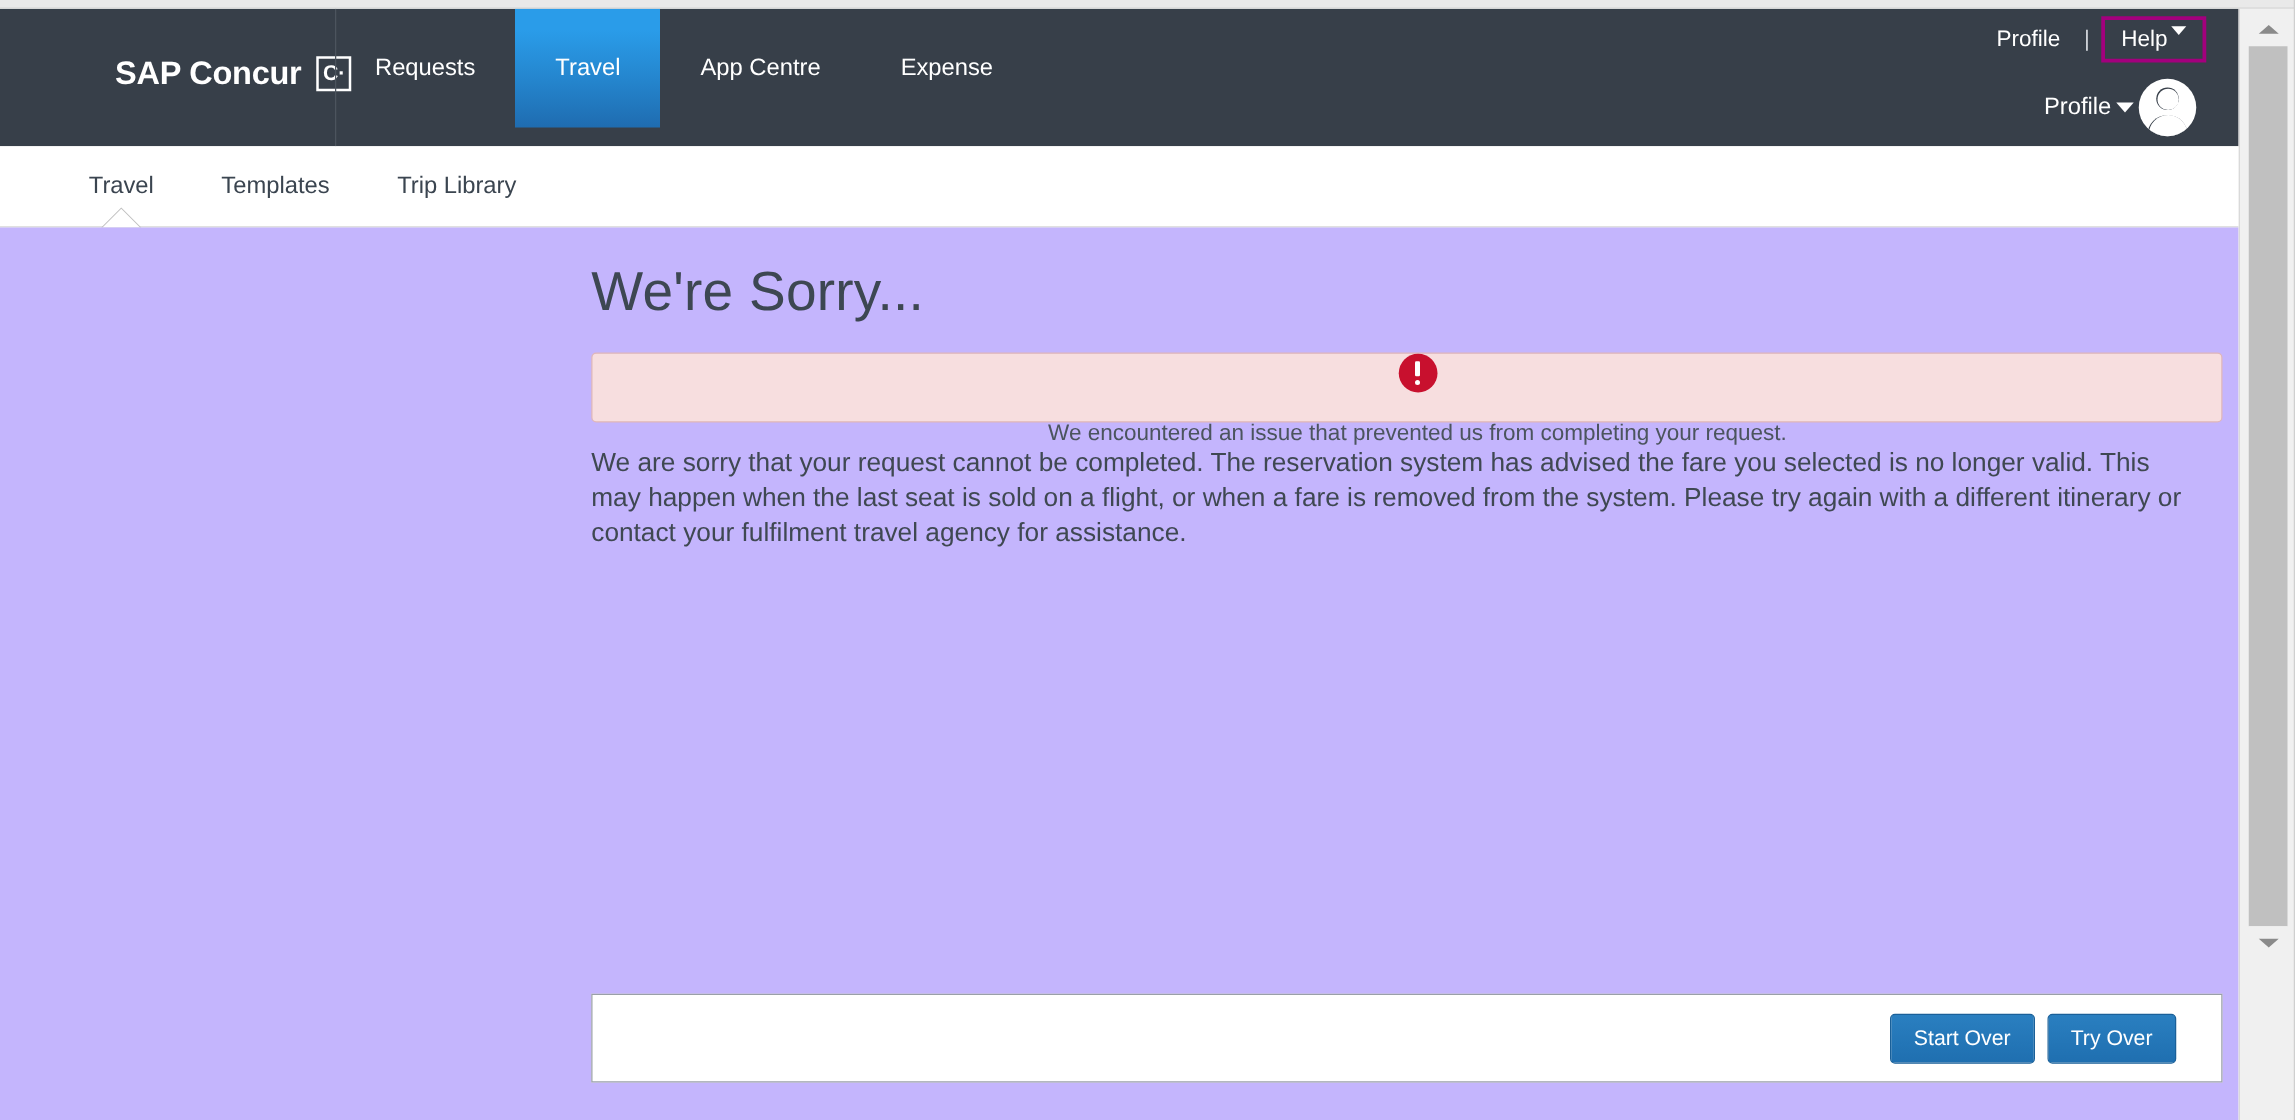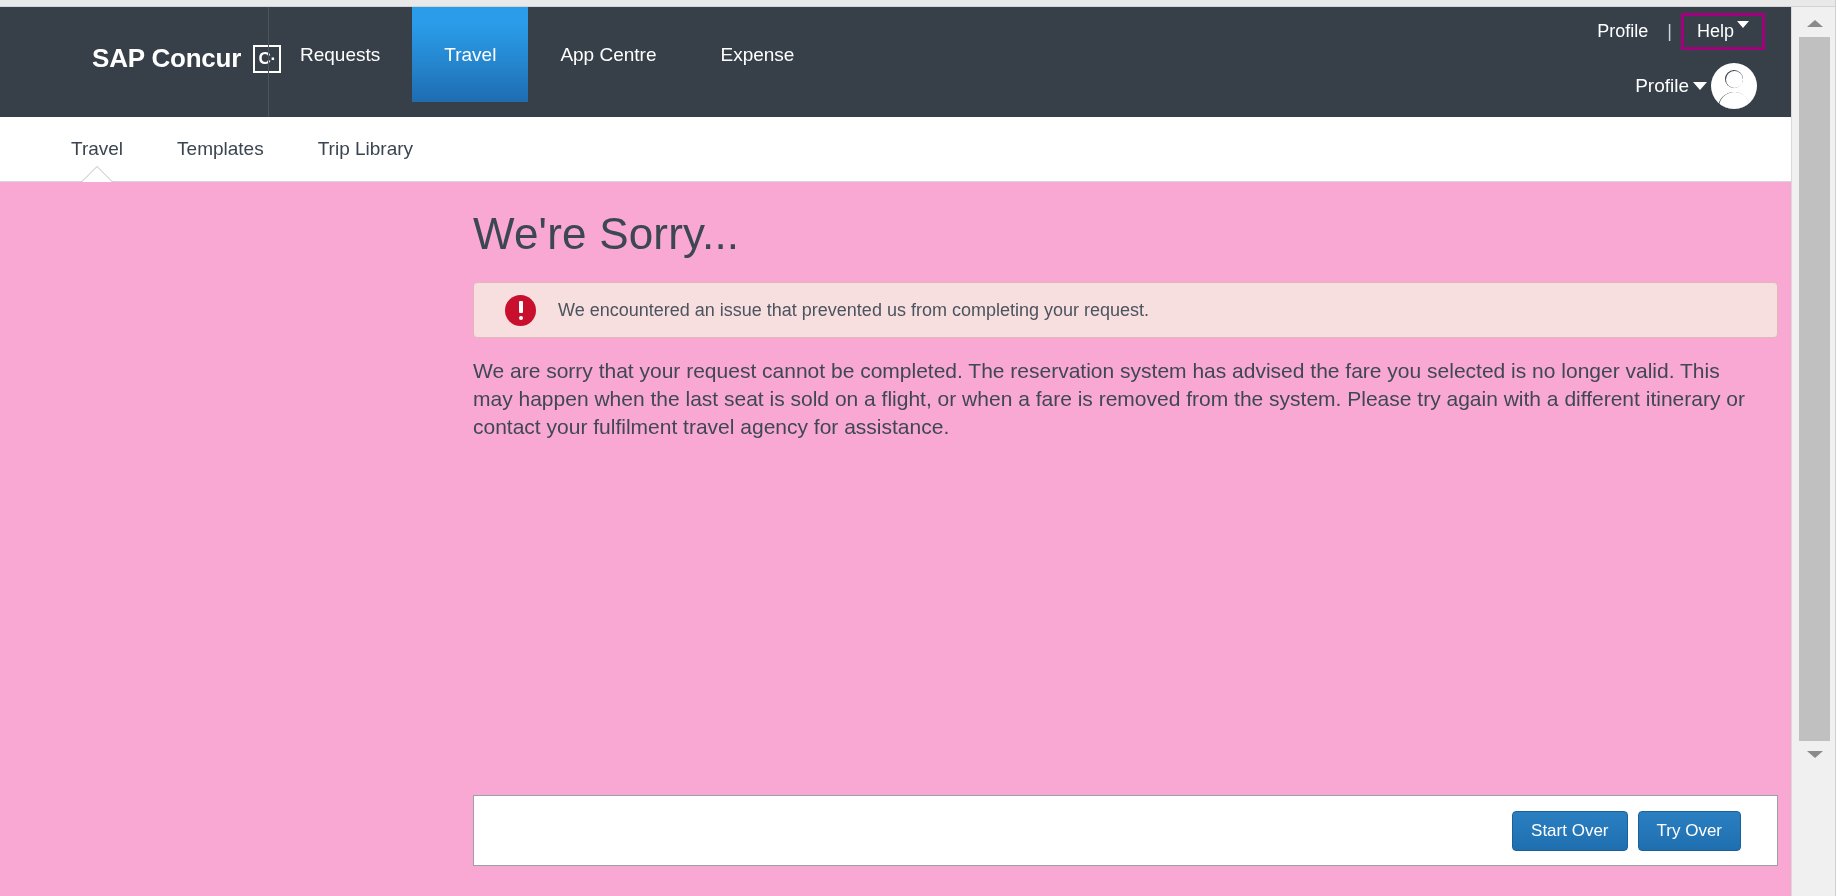--- a/index.html
+++ b/index.html
@@ -133,32 +133,32 @@
   .subtab .tick-edge {
     position: absolute; left: 50%; bottom: -1px; transform: translateX(-50%);
     width: 0; height: 0;
     border-left: 16px solid transparent; border-right: 16px solid transparent;
     border-bottom: 16px solid #bdbdbd;
   }
 
   
   .content {
     position: absolute; left: 0; top: 175px; width: 1791px; height: 714px;
-    background: #f9a8d4;
+    background: #c4b5fd;
   }
   .page-title {
     position: absolute; left: 473px; top: 27px;
     font-size: 44px; font-weight: normal; color: #3d4752;
     letter-spacing: 0.2px;
   }
   .alert {
     position: absolute; left: 473px; top: 100px;
     width: 1305px; height: 56px;
     background: #f7dedf; border: 1px solid #e0b6b8; border-radius: 4px;
-    display: flex; align-items: center; padding-left: 31px; gap: 22px;
+    display: flex; align-items: center; padding-left: 17px; gap: 22px; flex-direction: column;
   }
   .alert-icon {
     width: 31px; height: 31px; border-radius: 50%;
     background: #c8102e; position: relative; flex: none;
   }
   .alert-icon::before {
     content: ""; position: absolute; left: 13.5px; top: 6px;
     width: 4px; height: 12px; background: #ffffff; border-radius: 1px;
   }
   .alert-icon::after {

